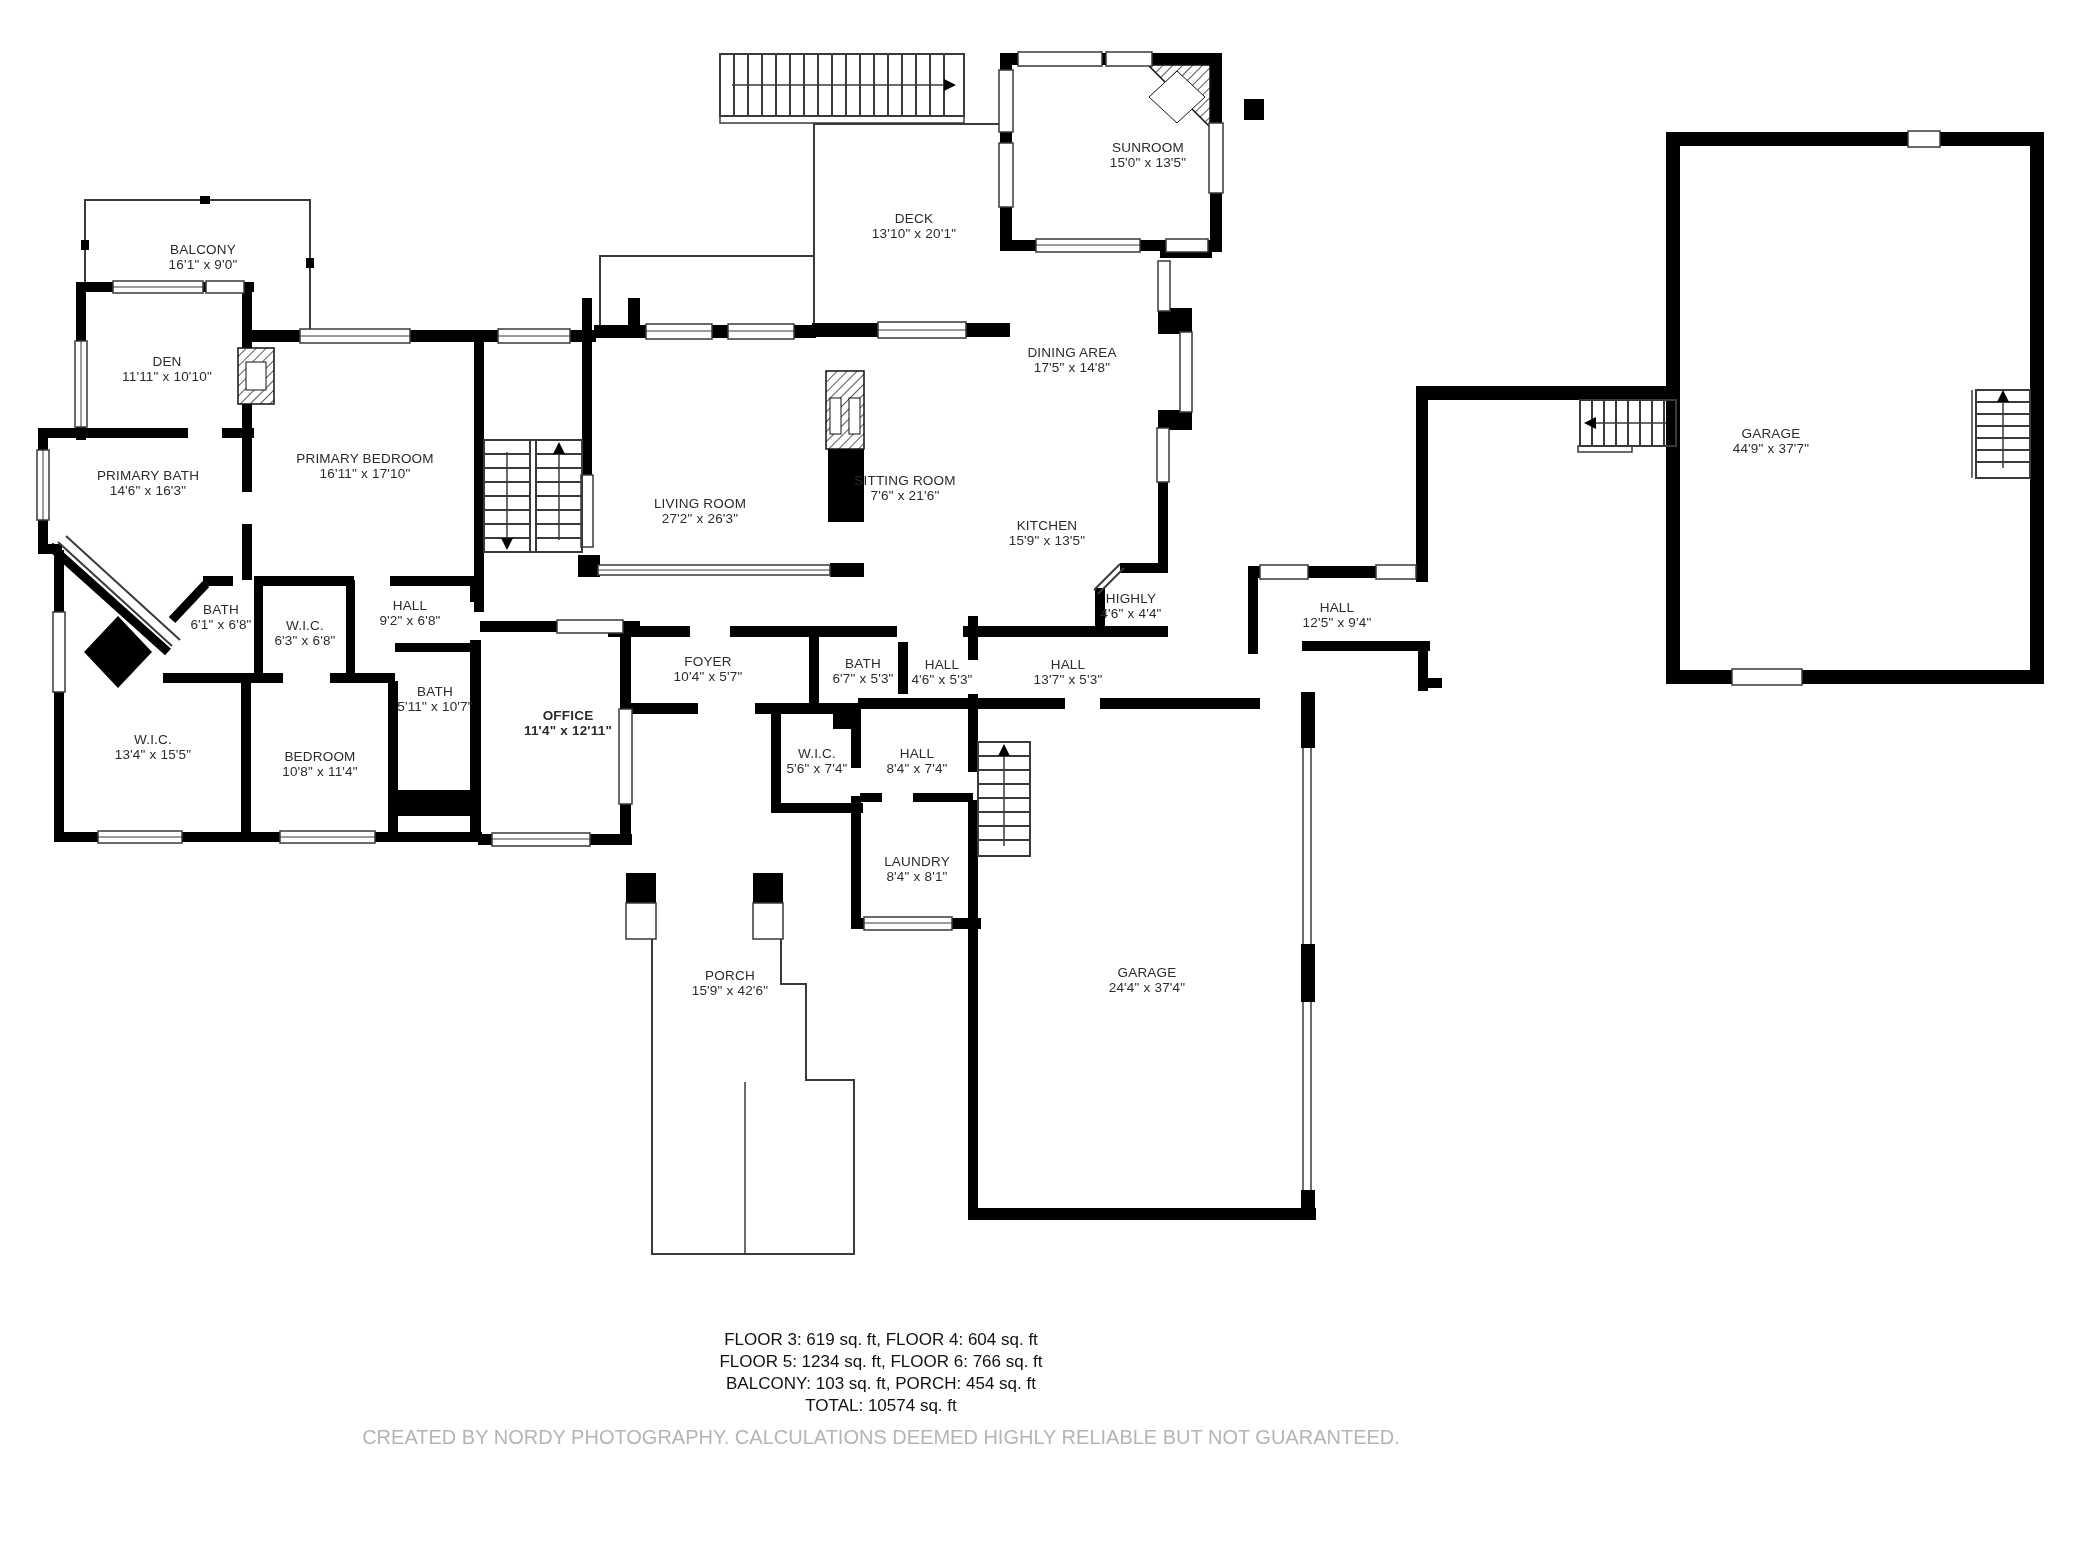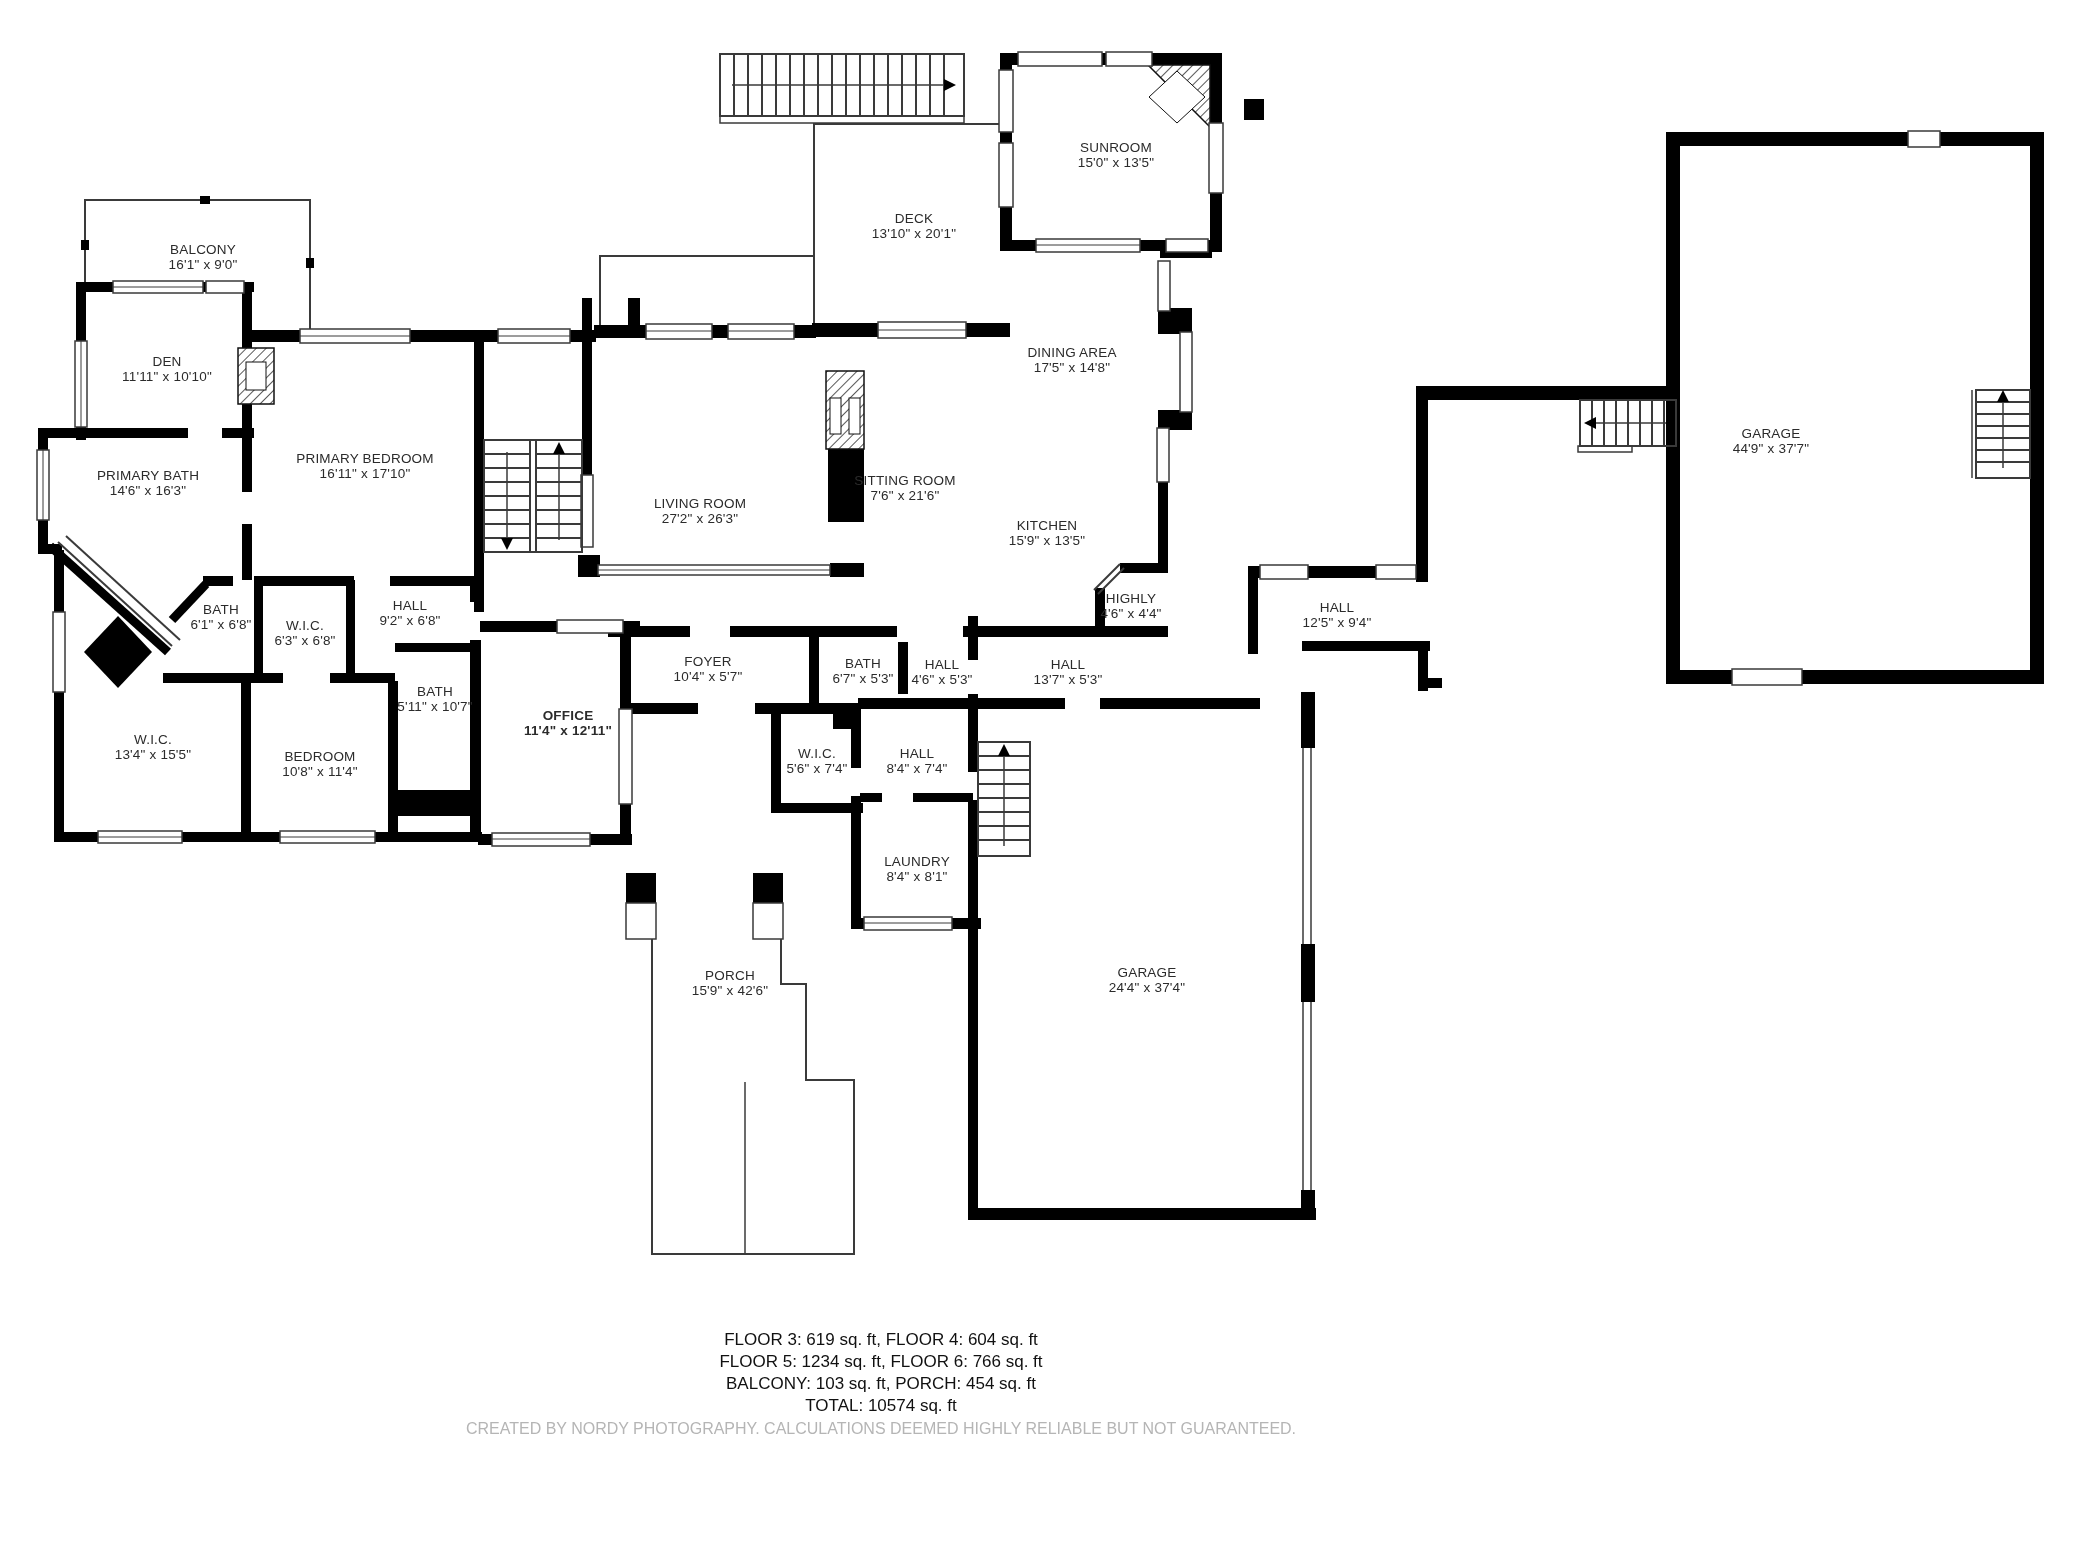--- a/index.html
+++ b/index.html
@@ -10,21 +10,21 @@
   .plan svg{position:absolute;left:0;top:0;}
   .room-label{
     position:absolute;transform:translate(-50%,-50%);
     text-align:center;line-height:15px;font-size:13.5px;color:#2b2b2b;
     white-space:nowrap;letter-spacing:.2px;
   }
   .footer{
     position:absolute;left:881px;top:1329px;transform:translateX(-50%);
     text-align:center;font-size:17px;line-height:22px;color:#111;white-space:nowrap;
   }
-  .footer .credit{font-size:16px;margin-top:1px;}
+  .footer .credit{font-size:20px;margin-top:9px;}
 </style>
 </head>
 <body>
 
 <div class="plan">
 
   <svg width="2080" height="1560" viewBox="0 0 2080 1560">
     <defs>
       <pattern id="hatch" patternUnits="userSpaceOnUse" width="7" height="7" patternTransform="rotate(45)">
         <rect width="7" height="7" fill="#ffffff"></rect>
@@ -348,21 +348,21 @@
         <div>16'11" x 17'10"</div>
       </div>
       <div class="room-label" style="left: 700px; top: 477px; margin-top: 34px;">
         <div>LIVING ROOM</div>
         <div>27'2" x 26'3"</div>
       </div>
       <div class="room-label" style="left: 914px; top: 226px;">
         <div>DECK</div>
         <div>13'10" x 20'1"</div>
       </div>
-      <div class="room-label" style="left: 1116px; top: 155px;">
+      <div class="room-label" style="left: 1148px; top: 155px;">
         <div>SUNROOM</div>
         <div>15'0" x 13'5"</div>
       </div>
       <div class="room-label" style="left: 905px; top: 488px;">
         <div>SITTING ROOM</div>
         <div>7'6" x 21'6"</div>
       </div>
       <div class="room-label" style="left: 1072px; top: 360px;">
         <div>DINING AREA</div>
         <div>17'5" x 14'8"</div>

